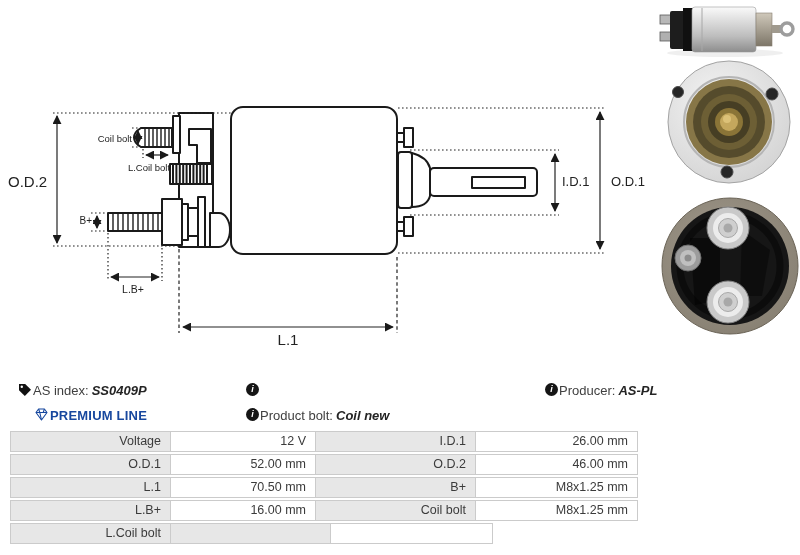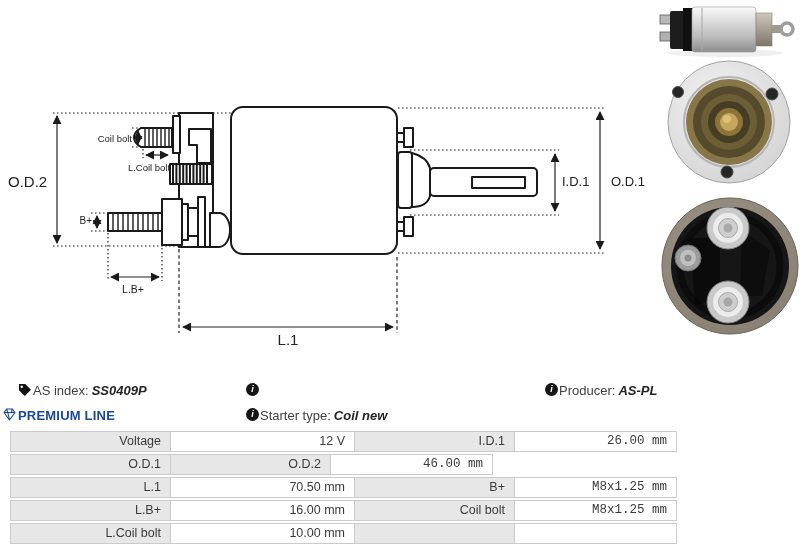--- a/index.html
+++ b/index.html
@@ -17,21 +17,21 @@
   .as-logo{position:absolute;left:584px;top:393px;width:80px;text-align:center;}
   .as-logo-sub{font-size:6px;color:#e2231a;margin-top:-1px;letter-spacing:.2px;white-space:nowrap;}
   
   #spec-table{position:absolute;left:10px;top:431px;}
   .trow{display:flex;height:21px;margin-bottom:2px;}
   .cell{box-sizing:border-box;border:1px solid #cbcbcb;margin-left:-1px;height:21px;
         line-height:19px;font-size:12.5px;text-align:right;padding-right:9px;color:#3b3b3b;}
   .cell:first-child{margin-left:0;}
   .cell.lab{background:#e7e7e7;}
   .cell.val{background:#fff;}
-  .c1{width:161px;} .c2{width:185px;} .c3{width:161px;} .c4{width:163px;font-family:Liberation Mono, monospace;}
+  .c1{width:161px;} .c2{width:146px;} .c3{width:161px;} .c4{width:163px;}
 </style>
 </head>
 <body>
 
 <div id="page">
 
   <svg class="abs" style="left:0;top:0" width="656" height="362" viewBox="0 0 656 362">
     <defs>
       <marker id="arr" markerUnits="userSpaceOnUse" markerWidth="9" markerHeight="9" viewBox="0 0 10 10" refX="9" refY="5" orient="auto-start-reverse">
         <path d="M0,0 L10,5 L0,10 Z" fill="#1a1a1a"></path>
@@ -231,62 +231,62 @@
   <div class="info-item" style="left:246px;top:376px">
     <span class="info-dot">i</span>
   </div>
 
   <div class="info-item" style="left:545px;top:376px">
     <span class="info-dot">i</span>
     <span>Producer:</span>
     <b>AS-PL</b>
   </div>
 
-  <div class="info-item" style="left:2px;top:401px">
+  <div class="info-item" style="left:34px;top:401px">
     <svg width="15" height="13" viewBox="0 0 15 13">
       <g fill="none" stroke="#17479e" stroke-width="1.1" stroke-linejoin="round">
         <path d="M2,4.5 L4.6,1 L10.4,1 L13,4.5 L7.5,12 Z"></path>
         <path d="M2,4.5 L13,4.5 M4.6,1 L5.8,4.5 L7.5,12 M10.4,1 L9.2,4.5"></path>
       </g>
     </svg>
     <span class="premium">PREMIUM LINE</span>
   </div>
 
   <div class="info-item" style="left:246px;top:401px">
     <span class="info-dot">i</span>
-    <span>Starter type:</span>
+    <span>Product bolt:</span>
     <b>Coil new</b>
   </div>
 
 
   <div id="spec-table">
     <div class="trow">
       <div class="cell lab c1">Voltage</div>
       <div class="cell val c2">12 V</div>
       <div class="cell lab c3">I.D.1</div>
       <div class="cell val c4">26.00 mm</div>
     </div>
     <div class="trow">
       <div class="cell lab c1">O.D.1</div>
+      <div class="cell val c2">52.00 mm</div>
       <div class="cell lab c3">O.D.2</div>
       <div class="cell val c4">46.00 mm</div>
     </div>
     <div class="trow">
       <div class="cell lab c1">L.1</div>
       <div class="cell val c2">70.50 mm</div>
       <div class="cell lab c3">B+</div>
       <div class="cell val c4">M8x1.25 mm</div>
     </div>
     <div class="trow">
       <div class="cell lab c1">L.B+</div>
       <div class="cell val c2">16.00 mm</div>
       <div class="cell lab c3">Coil bolt</div>
       <div class="cell val c4">M8x1.25 mm</div>
     </div>
     <div class="trow">
       <div class="cell lab c1">L.Coil bolt</div>
-      <div class="cell val c2">10.00 mm</div>
       <div class="cell lab c3"></div>
       <div class="cell val c4"></div>
     </div>
   </div>
 
 </div>
 
 </body></html>

